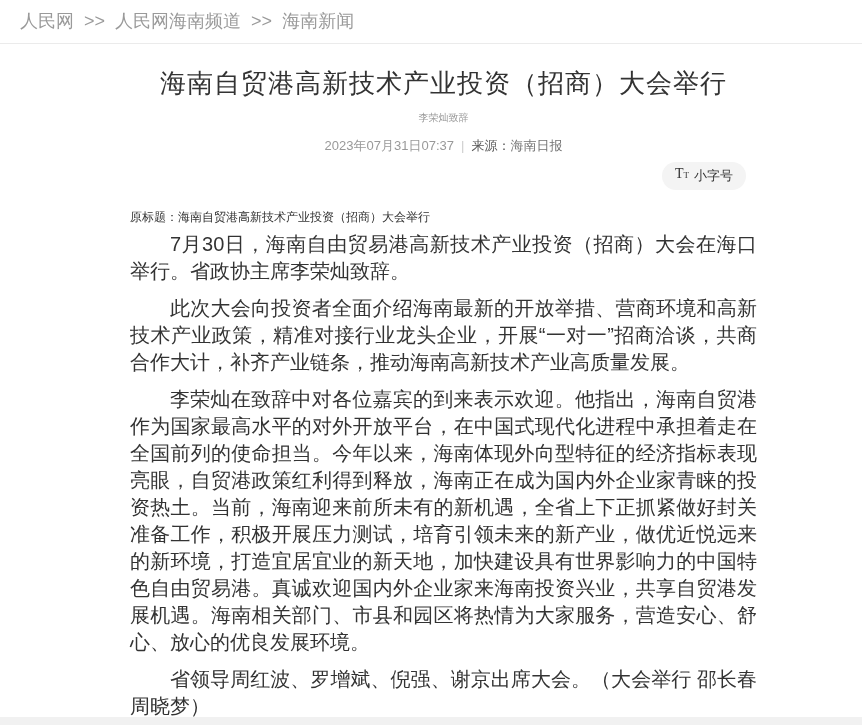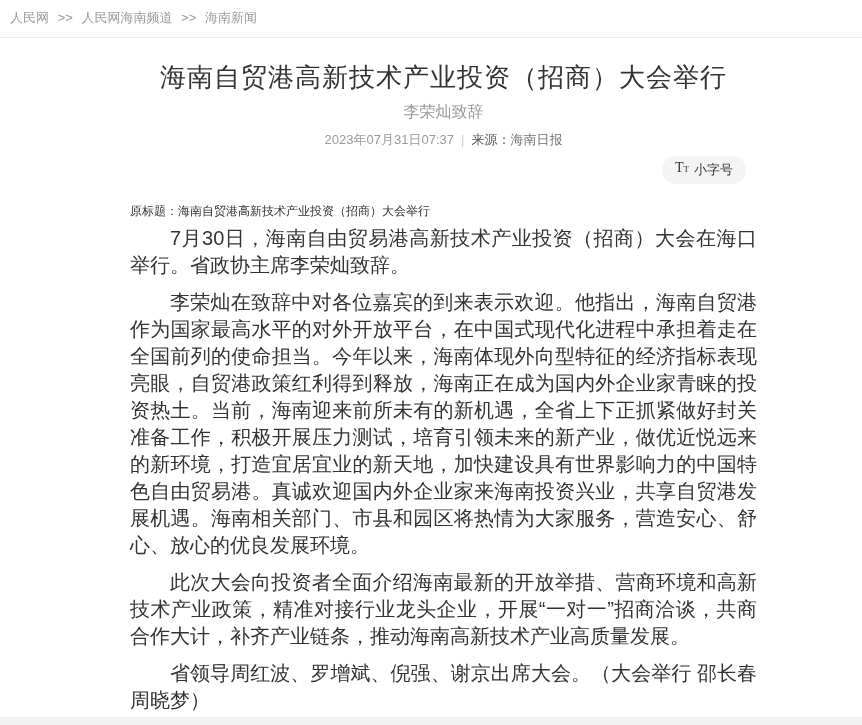--- a/index.html
+++ b/index.html
@@ -3,38 +3,38 @@
 <meta charset="utf-8">
 <style>
   html,body{margin:0;padding:0;}
   body{
     width:862px;height:725px;overflow:hidden;position:relative;
     background:#ffffff;
     font-family:"Liberation Sans","DejaVu Sans",sans-serif;
     -webkit-font-smoothing:antialiased;
   }
   .topbar{
-    padding:9px 12px 10px 10px;
-    font-size:13px;color:#9a9a9a;
+    padding:9px 12px 10px 20px;
+    font-size:18px;color:#9a9a9a;
     border-bottom:1px solid #ebebeb;
   }
   .topbar a{color:#9a9a9a;text-decoration:none;cursor:pointer;}
   .topbar .sep{margin:0 5px;color:#9a9a9a;}
   .article{
     width:627px;margin-left:130px;
   }
   h1.title{
     margin:22px 0 0 0;
     font-size:26px;font-weight:400;color:#333333;
     text-align:center;line-height:34px;
     letter-spacing:1px;
   }
   .subtitle{
     margin-top:9px;text-align:center;
-    font-size:16px;color:#999999;line-height:18px;
+    font-size:10px;color:#999999;line-height:18px;
   }
   .meta{
     margin-top:10px;text-align:center;
     font-size:13px;color:#999999;line-height:17px;
   }
   .meta .pipe{margin:0 7px;color:#cccccc;}
   .meta .src-label{color:#595959;}
   .meta a.src{color:#737373;text-decoration:none;cursor:pointer;}
   .toolbar{
     margin-top:8px;
@@ -93,19 +93,19 @@
       <span class="tt"><span class="t1">T</span><span class="t2">T</span></span>
       <span>小字号</span>
     </button>
   </div>
 
   <div class="original">
     <span>原标题：</span><span>海南自贸港高新技术产业投资（招商）大会举行</span>
   </div>
 
   <p class="body">7月30日，海南自由贸易港高新技术产业投资（招商）大会在海口举行。省政协主席李荣灿致辞。</p>
+  <p class="body">此次大会向投资者全面介绍海南最新的开放举措、营商环境和高新技术产业政策，精准对接行业龙头企业，开展“一对一”招商洽谈，共商合作大计，补齐产业链条，推动海南高新技术产业高质量发展。</p>
   <p class="body">李荣灿在致辞中对各位嘉宾的到来表示欢迎。他指出，海南自贸港作为国家最高水平的对外开放平台，在中国式现代化进程中承担着走在全国前列的使命担当。今年以来，海南体现外向型特征的经济指标表现亮眼，自贸港政策红利得到释放，海南正在成为国内外企业家青睐的投资热土。当前，海南迎来前所未有的新机遇，全省上下正抓紧做好封关准备工作，积极开展压力测试，培育引领未来的新产业，做优近悦远来的新环境，打造宜居宜业的新天地，加快建设具有世界影响力的中国特色自由贸易港。真诚欢迎国内外企业家来海南投资兴业，共享自贸港发展机遇。海南相关部门、市县和园区将热情为大家服务，营造安心、舒心、放心的优良发展环境。</p>
-  <p class="body">此次大会向投资者全面介绍海南最新的开放举措、营商环境和高新技术产业政策，精准对接行业龙头企业，开展“一对一”招商洽谈，共商合作大计，补齐产业链条，推动海南高新技术产业高质量发展。</p>
   <p class="body">省领导周红波、罗增斌、倪强、谢京出席大会。（大会举行 邵长春 周晓梦）</p>
 
 </div>
 
 <div class="bottom-strip"></div>
 
 </body></html>

